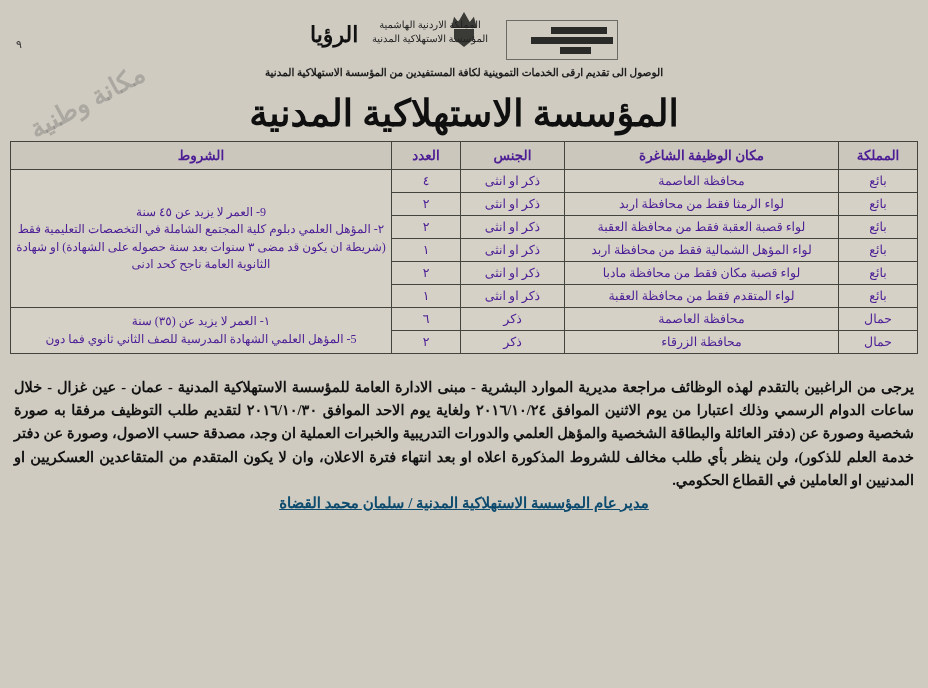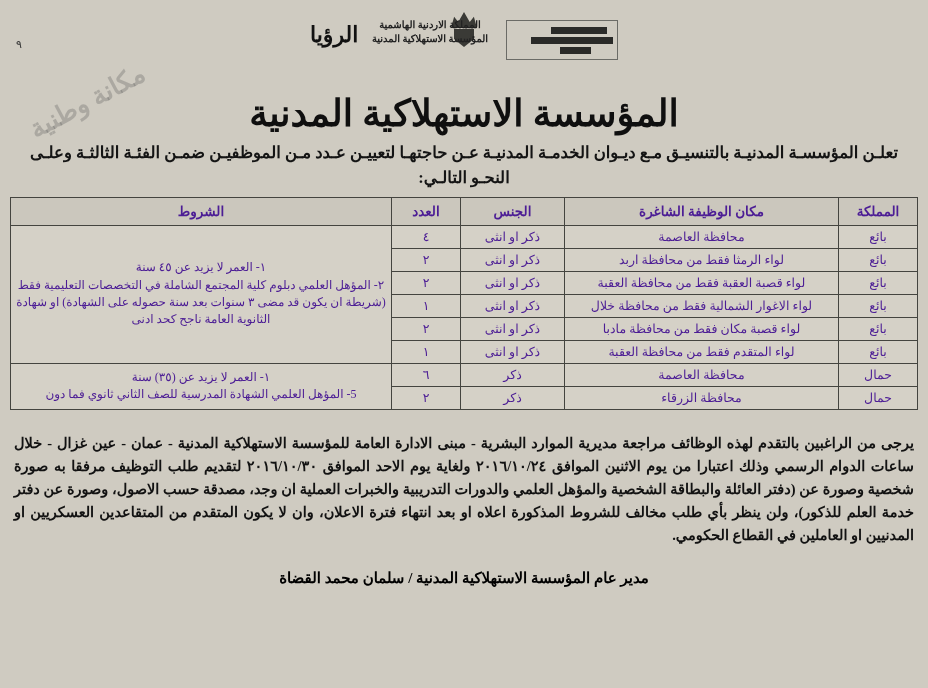--- a/index.html
+++ b/index.html
@@ -76,21 +76,21 @@
     clip-path: polygon(0 0, 100% 0, 100% 55%, 50% 100%, 0 55%);
   }
   .hdr-text-right {
     position: absolute;
     right: 430px;
     top: 10px;
     text-align: center;
     font-size: 10px;
     line-height: 1.35;
     color: #222;
-    font-weight: bold;
+    font-weight: normal;
   }
   .hdr-ruya {
     position: absolute;
     left: 300px;
     top: 14px;
     text-align: center;
   }
   .hdr-ruya .big {
     font-size: 22px;
     font-weight: bold;
@@ -179,25 +179,26 @@
     margin-top: 22px;
     font-size: 14.5px;
     font-weight: bold;
     line-height: 1.6;
     text-align: justify;
     text-align-last: right;
     color: #121212;
     padding: 0 4px;
   }
   .signature {
-    margin-top: 22px;
+    margin-top: 2px;
     text-align: center;
     font-size: 15px;
     font-weight: bold;
-    color: #000000;
+    color: #0c4a6e;
+    text-decoration: underline;
   }
 </style>
 </head>
 <body>
 
 <div class="page">
 
   <div class="header">
 
     <div class="hdr-left-logo">
@@ -215,65 +216,65 @@
       <div>المملكة الاردنية الهاشمية</div>
       <div>المؤسسة الاستهلاكية المدنية</div>
     </div>
 
     <div class="hdr-ruya">
       <div class="big">الرؤيا</div>
     </div>
 
     <div class="page-num">٩</div>
 
+    <div class="hdr-tagline">الوصول الى تقديم ارقى الخدمات التموينية لكافة المستفيدين من المؤسسة الاستهلاكية المدنية</div>
   </div>
 
   <div class="main-title">
     <span class="watermark">مكانة وطنية</span>
     <span>المؤسسة الاستهلاكية المدنية</span>
   </div>
 
-  <div class="intro">تعلـن المؤسسـة المدنيـة بالتنسيـق مـع ديـوان الخدمـة المدنيـة عـن حاجتهـا لتعييـن عـدد مـن الموظفيـن ضمـن الفئـة الثالثـة وعلـى النحـو التالـي:</div>
 
   <table class="jobs">
     <thead>
       <tr>
         <th class="col-job">المملكة</th>
         <th class="col-place">مكان الوظيفة الشاغرة</th>
         <th class="col-gender">الجنس</th>
         <th class="col-count">العدد</th>
         <th>الشروط</th>
       </tr>
     </thead>
     <tbody>
       <tr>
         <td>بائع</td>
         <td>محافظة العاصمة</td>
         <td>ذكر او انثى</td>
         <td>٤</td>
         <td class="cond" rowspan="6">
-          <span class="ln">١- العمر لا يزيد عن ٤٥ سنة</span>
+          <span class="ln">9- العمر لا يزيد عن ٤٥ سنة</span>
           <span class="ln">٢- المؤهل العلمي دبلوم كلية المجتمع الشاملة في التخصصات التعليمية فقط (شريطة ان يكون قد مضى ٣ سنوات بعد سنة حصوله على الشهادة) او شهادة الثانوية العامة ناجح كحد ادنى</span>
         </td>
       </tr>
       <tr>
         <td>بائع</td>
         <td>لواء الرمثا فقط من محافظة اربد</td>
         <td>ذكر او انثى</td>
         <td>٢</td>
       </tr>
       <tr>
         <td>بائع</td>
         <td>لواء قصبة العقبة فقط من محافظة العقبة</td>
         <td>ذكر او انثى</td>
         <td>٢</td>
       </tr>
       <tr>
         <td>بائع</td>
-        <td>لواء الاغوار الشمالية فقط من محافظة خلال</td>
+        <td>لواء المؤهل الشمالية فقط من محافظة اربد</td>
         <td>ذكر او انثى</td>
         <td>١</td>
       </tr>
       <tr>
         <td>بائع</td>
         <td>لواء قصبة مكان فقط من محافظة مادبا</td>
         <td>ذكر او انثى</td>
         <td>٢</td>
       </tr>
       <tr>

